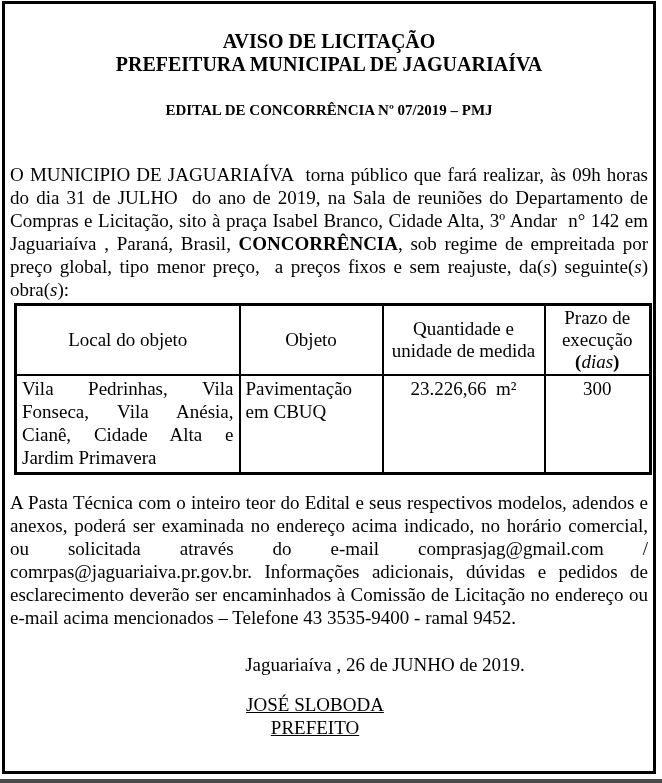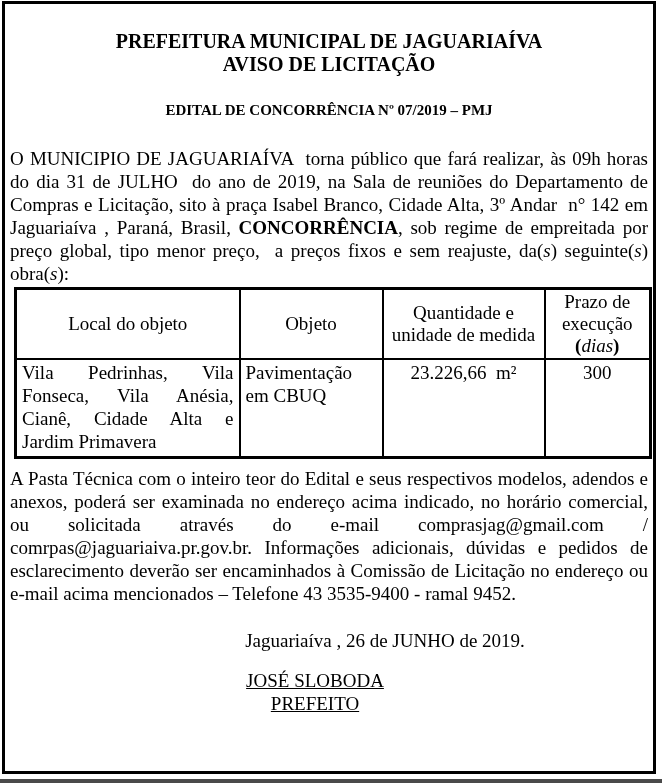--- a/index.html
+++ b/index.html
@@ -51,24 +51,24 @@
     font-size: 15px;
     line-height: 23px;
     margin: 23px 0 0 0;
   }
   .para {
     text-align: justify;
     margin: 0;
     white-space: pre-wrap;
   }
   .intro-para {
-    margin-top: 25px;
+    margin-top: 41px;
   }
   .info-para {
-    margin-top: 8px;
+    margin-top: 16px;
     font-family: Liberation Serif, serif;
   }
   .seg-bold { font-weight: bold; }
   .seg-italic { font-style: italic; }
   .seg-bold-italic { font-weight: normal; font-style: italic; }
 
   table.works {
     border-collapse: collapse;
     table-layout: fixed;
     width: 635px;
@@ -117,22 +117,22 @@
   }
 </style>
 </head>
 <body>
 
 <div class="sheet">
   <div class="page-border">
     <div class="content">
 
       <div class="doc-header">
+        <div>AVISO DE LICITAÇÃO</div>
         <div>PREFEITURA MUNICIPAL DE JAGUARIAÍVA</div>
-        <div>AVISO DE LICITAÇÃO</div>
       </div>
 
       <div class="edital-heading">EDITAL DE CONCORRÊNCIA Nº 07/2019 – PMJ</div>
 
       <p class="para intro-para"><span>O MUNICIPIO DE JAGUARIAÍVA  torna público que fará realizar, às 09h horas do dia 31 de JULHO  do ano de 2019, na Sala de reuniões do Departamento de Compras e Licitação, sito à praça Isabel Branco, Cidade Alta, 3º Andar  n° 142 em Jaguariaíva , Paraná, Brasil, </span><span class="seg-bold">CONCORRÊNCIA</span><span>, sob regime de empreitada por preço global, tipo menor preço,  a preços fixos e sem reajuste, da(</span><span class="seg-italic">s</span><span>) seguinte(</span><span class="seg-italic">s</span><span>) obra(</span><span class="seg-italic">s</span><span>):</span></p>
 
       <table class="works">
         <colgroup>
           <col style="width:224px">
           <col style="width:143px">

